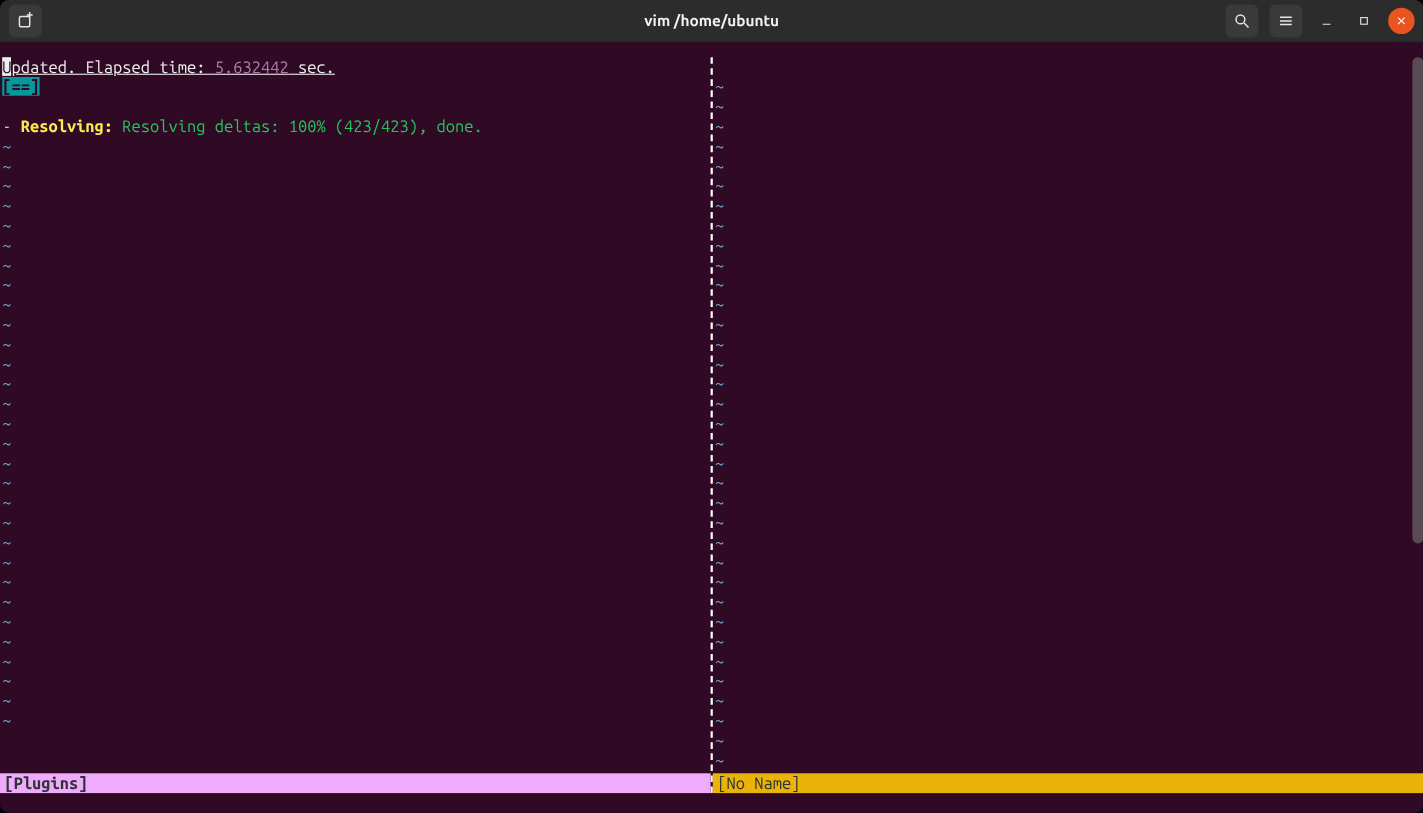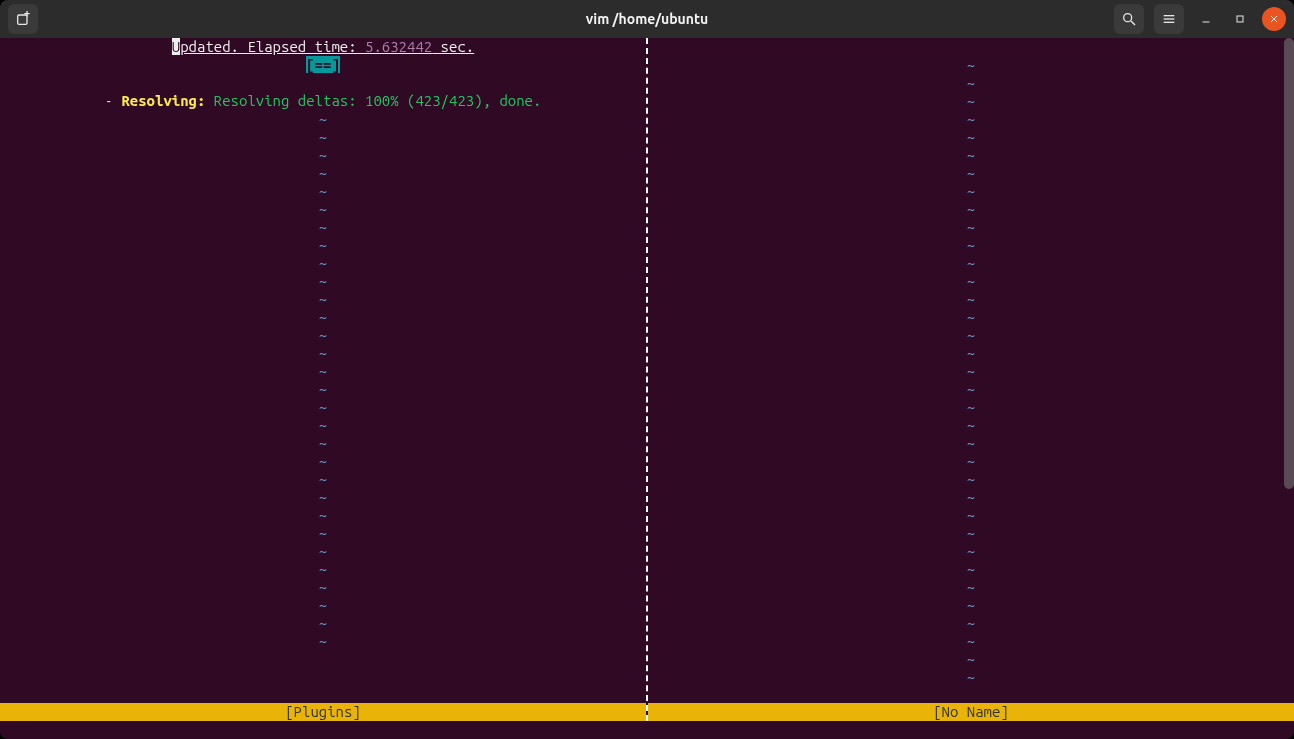--- a/index.html
+++ b/index.html
@@ -7,21 +7,20 @@
   body { font-family: "Ubuntu Mono", "DejaVu Sans Mono", monospace; font-size: 15px; }
 
   .window {
     width: 1294px;
     height: 739px;
     background: #300a24;
     display: flex;
     flex-direction: column;
     border-radius: 8px;
     overflow: hidden;
-    text-align: center;
   }
 
   .titlebar {
     height: 38px;
     background: #2c2c2c;
     display: flex;
     align-items: center;
     padding: 0 8px;
     color: #e6e6e6;
     position: relative;
@@ -57,33 +56,34 @@
   }
   .tb-min, .tb-max { color: #e6e6e6; }
   .tb-close { background: #e95420; color: #fff; width: 24px; height:24px; border-radius:50%; display:flex;align-items:center;justify-content:center;}
   .tb-min svg, .tb-max svg, .tb-close svg { width: 12px; height: 12px; stroke: currentColor; fill: none; stroke-width: 2; }
 
   .term-area {
     flex: 1;
     display: flex;
     position: relative;
     color: #eeeeec;
+    margin-top: 14px;
   }
   .pane {
     flex: 1;
     display: flex;
     flex-direction: column;
     line-height: 18px;
   }
   .pane-left { border-right: 2px dashed #fff; }
   .pane-content { flex: 1; padding: 0 2px; }
   .statusline {
-    background: #eab308;
+    background: #f0abfc;
     color: #2e3436;
-    font-weight: normal;
+    font-weight: bold;
     padding: 0 4px;
     height: 18px;
   }
   .statusline.inactive { background: #eab308; font-weight: normal; }
 
   .row { white-space: pre; height: 18px; }
   .underline { text-decoration: underline; }
   .cursor-u {
     background: #eeeeec;
     color: #300a24;

